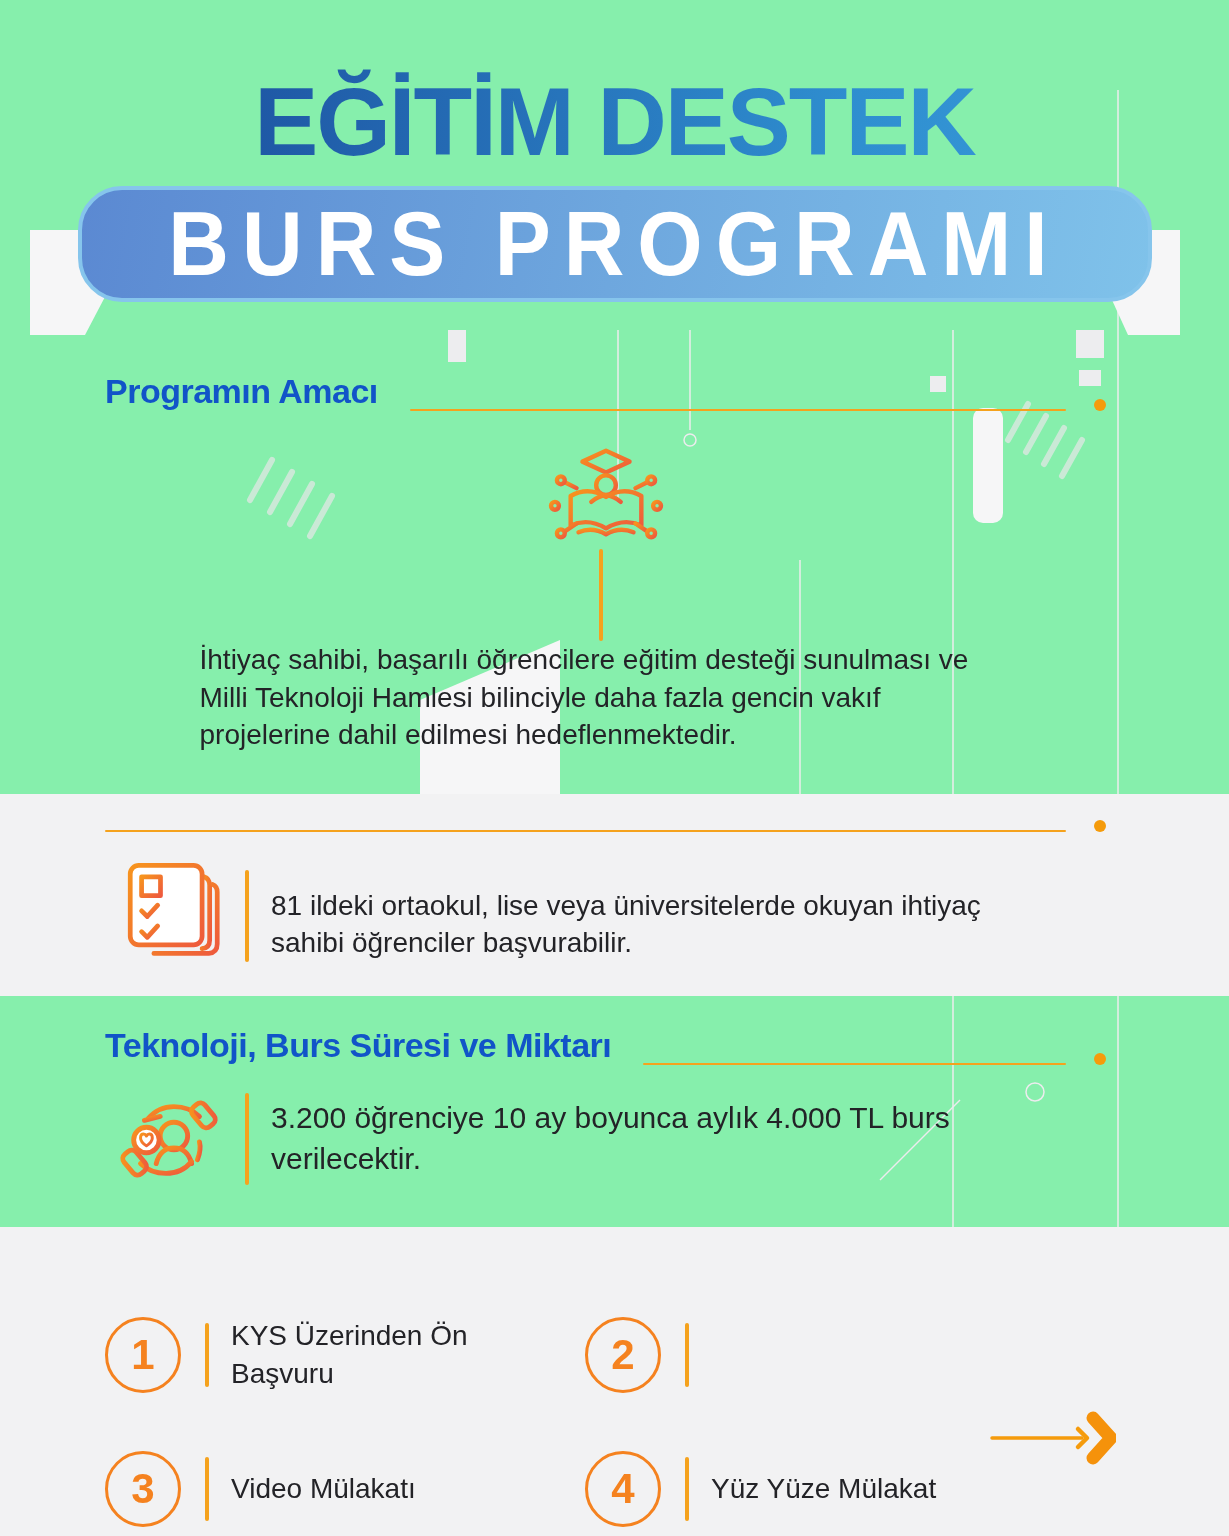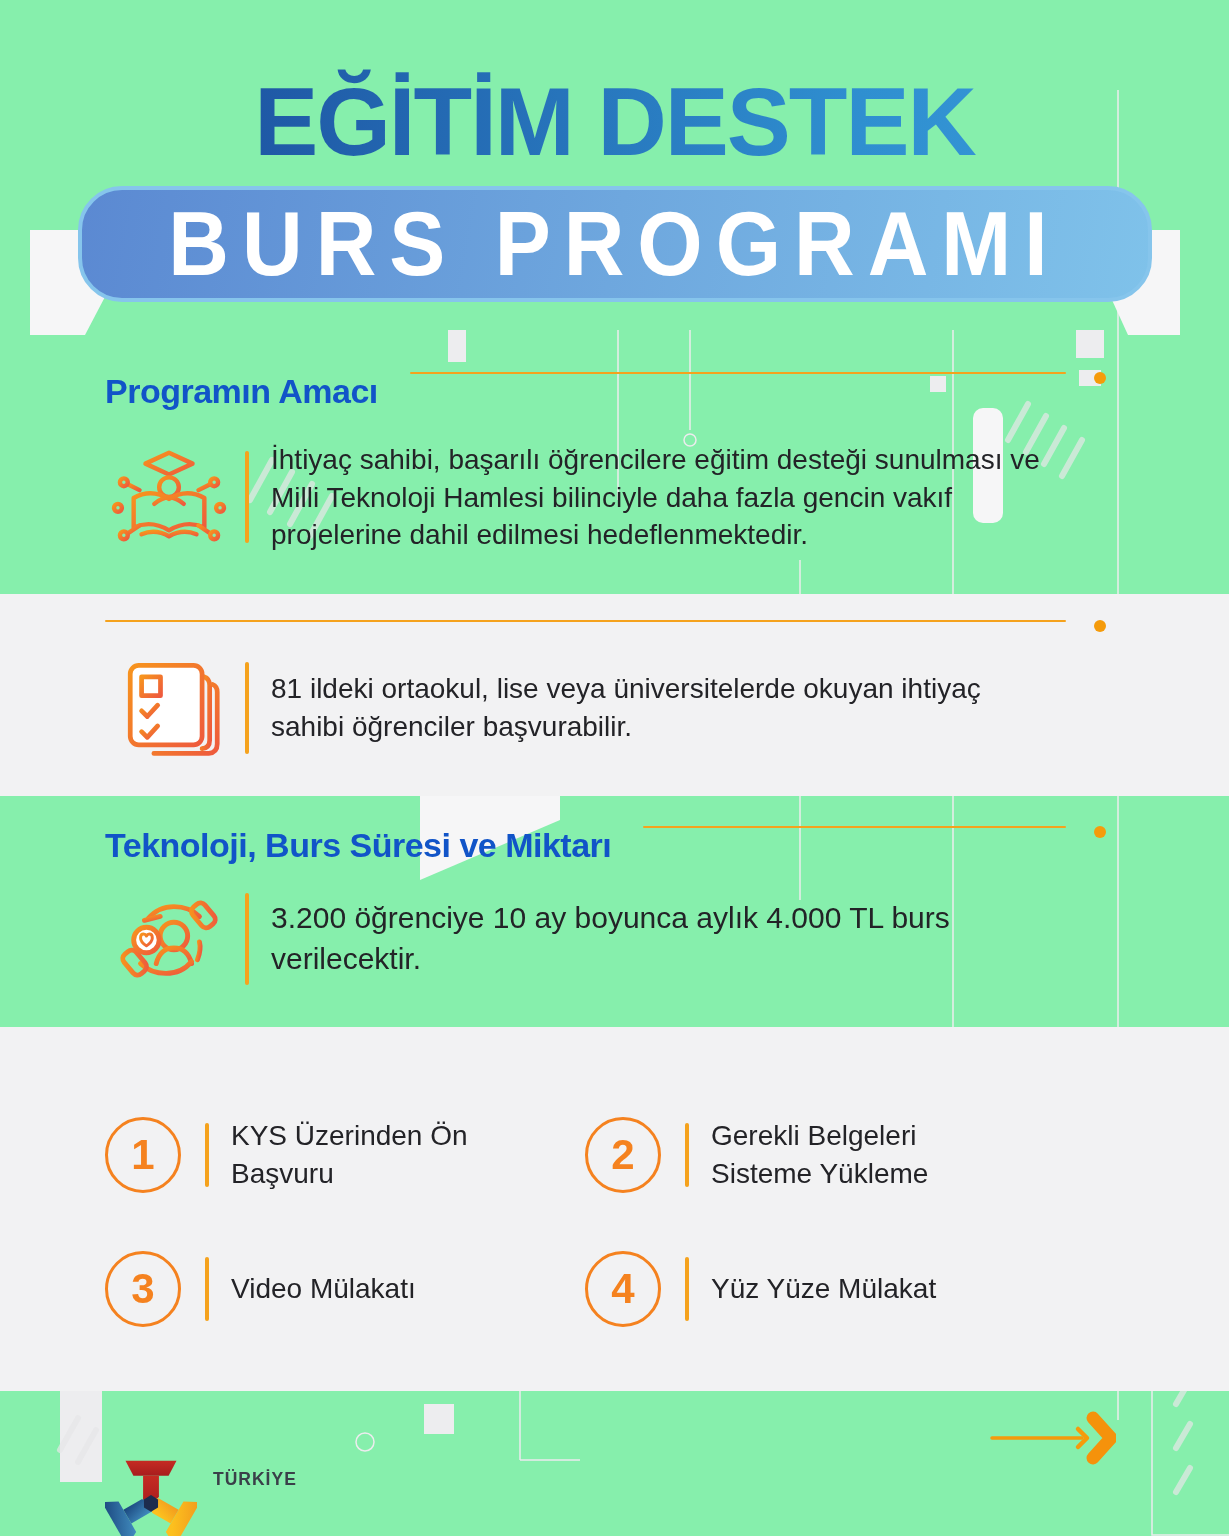--- a/index.html
+++ b/index.html
@@ -30,41 +30,41 @@
     border:4px solid #86c5ec;
     display:flex;align-items:center;justify-content:center;text-align:right;
   }
   .banner-pill span{
     font-size:84px;font-weight:bold;color:#ffffff;letter-spacing:13px;line-height:1;
     transform:scaleY(1.08);
   }
 
   
   .sec{padding-left:105px;padding-right:123px;}
-  .sec-head{display:flex;align-items:flex-start;gap:32px;}
+  .sec-head{display:flex;align-items:flex-end;gap:32px;}
   .sec-head h2{
     margin:0;font-size:34px;font-weight:bold;color:#1154c8;white-space:nowrap;
     letter-spacing:-0.5px;
   }
   .rule{flex:1;height:2px;background:#f5a21d;border-radius:1px;}
   .rule-dot{width:12px;height:12px;border-radius:50%;background:#f59b0b;margin-left:-4px;flex:none;}
 
   .sec-body{display:flex;align-items:center;}
   .icon-wrap{width:128px;flex:none;display:flex;justify-content:center;align-items:center;}
   .vbar{width:4px;background:#f5a21d;border-radius:2px;flex:none;}
   .sec-body .vbar{height:92px;margin:0 22px 0 12px;}
   .sec-body p{margin:0;font-size:28px;line-height:1.34;color:#232327;}
 
   .sec-amac{margin-top:70px;}
-  .sec-amac .sec-body{margin-top:30px;}
+  .sec-amac .sec-body{margin-top:30px;flex-direction:column;}
   .sec-amac p{max-width:812px;}
 
   .band{background:#f2f2f3;}
   .sec-kimler{margin-top:40px;padding-top:26px;padding-bottom:34px;}
-  .sec-kimler .sec-body{margin-top:22px;}
+  .sec-kimler .sec-body{margin-top:22px;align-items:flex-end;}
   .sec-kimler p{max-width:760px;}
 
   .sec-kontenjan{padding-top:30px;padding-bottom:34px;}
   .sec-kontenjan .sec-body{margin-top:20px;}
   .sec-kontenjan p{max-width:900px;font-size:30px;}
 
   
   .sec-stages{margin-top:0;padding-top:46px;padding-bottom:64px;}
   .steps{display:grid;grid-template-columns:480px 1fr;row-gap:58px;margin-top:44px;}
   .step{display:flex;align-items:center;}
@@ -254,21 +254,20 @@
             <span class="step-num">1</span>
           </div>
           <div class="vbar"></div>
           <div class="step-label">KYS Üzerinden Ön Başvuru</div>
         </div>
         <div class="step">
           <div class="step-circle">
             <span class="step-num">2</span>
           </div>
           <div class="vbar"></div>
-          <div class="step-label">Gerekli Belgeleri Sisteme Yükleme</div>
         </div>
         <div class="step">
           <div class="step-circle">
             <span class="step-num">3</span>
           </div>
           <div class="vbar"></div>
           <div class="step-label">Video Mülakatı</div>
         </div>
         <div class="step">
           <div class="step-circle">

